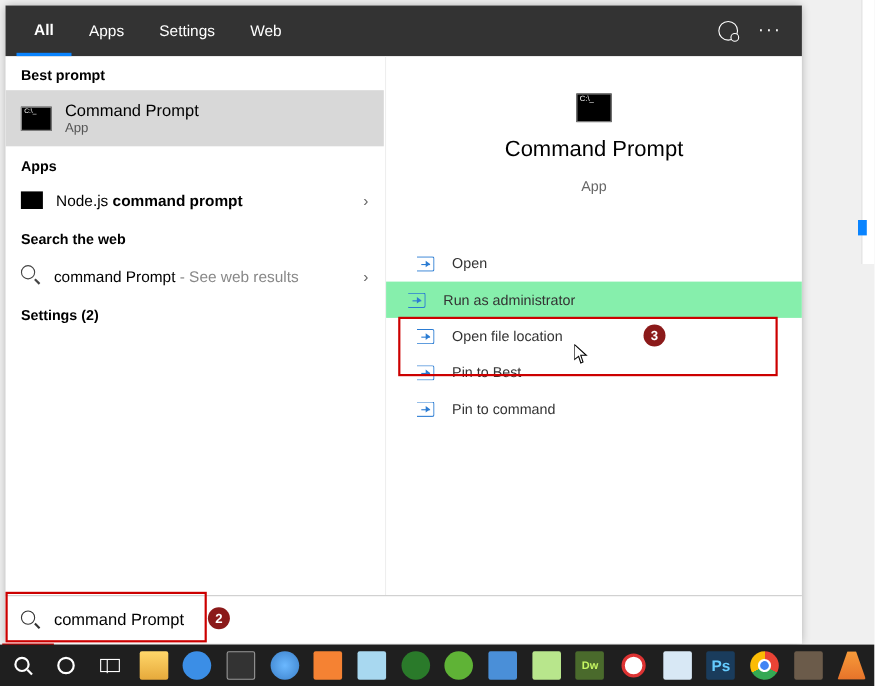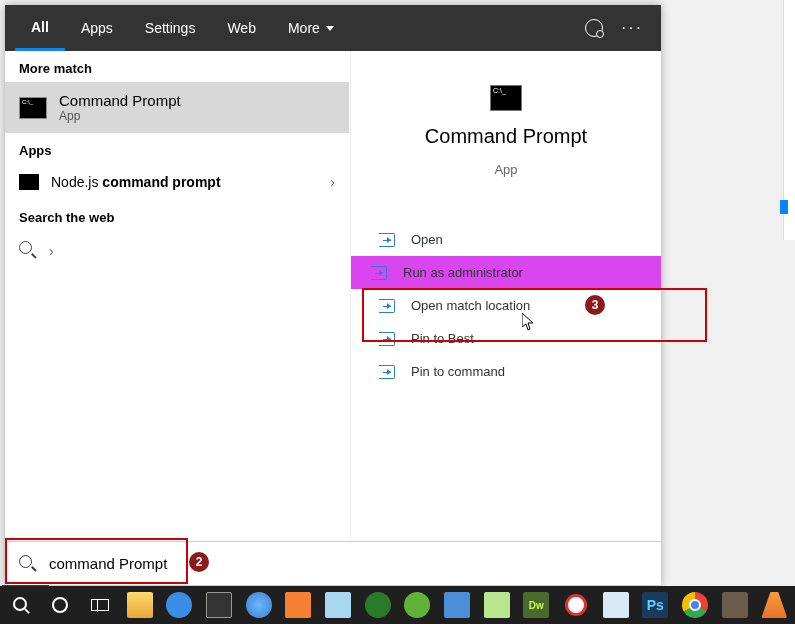--- a/index.html
+++ b/index.html
@@ -1,18 +1,18 @@
 <!DOCTYPE html>
 <html><head>
 <meta charset="utf-8">
 <style>
 * { margin: 0; padding: 0; box-sizing: border-box; font-family: 'Segoe UI', Tahoma, sans-serif; }
 body { width: 795px; height: 624px; background: #f0f0f0; position: relative; overflow: hidden; }
 
-.search-panel { position: absolute; left: 5px; top: 5px; width: 656px; height: 580px; background: #fff; display: flex; flex-direction: column; box-shadow: 0 0 8px rgba(0,0,0,0.3); }
+.search-panel { position: absolute; left: 5px; top: 5px; width: 724px; height: 580px; background: #fff; display: flex; flex-direction: column; box-shadow: 0 0 8px rgba(0,0,0,0.3); }
 
 .top-tabs { background: #333; height: 46px; display: flex; align-items: center; padding: 0 10px; color: #fff; font-size: 14px; }
 .tab { padding: 0 16px; height: 46px; display: flex; align-items: center; cursor: pointer; }
 .tab.active { border-bottom: 3px solid #0a84ff; font-weight: 600; }
 .more-chev { display: inline-block; margin-left: 6px; border-left: 4px solid transparent; border-right: 4px solid transparent; border-top: 5px solid #fff; }
 .top-right { margin-left: auto; display: flex; align-items: center; gap: 18px; padding-right: 8px; }
 .feedback-icon { width: 18px; height: 18px; border: 1.5px solid #fff; border-radius: 50%; position: relative; }
 .feedback-icon::after { content: ''; position: absolute; width: 6px; height: 6px; background: #333; border: 1.5px solid #fff; border-radius: 50%; right: -2px; bottom: -2px; }
 .dots { font-size: 16px; letter-spacing: 2px; }
 
@@ -36,21 +36,21 @@
 
 .right-pane { flex: 1; border-left: 1px solid #eee; display: flex; flex-direction: column; align-items: stretch; padding-top: 34px; }
 .preview-head { display: flex; flex-direction: column; align-items: center; gap: 14px; }
 .big-cmd { width: 32px; height: 26px; background: #000; border: 1px solid #777; position: relative; }
 .big-cmd::before { content: 'C:\\_'; color: #fff; font-size: 7px; position: absolute; top: 1px; left: 2px; }
 .preview-title { font-size: 20px; }
 .preview-sub { font-size: 13px; color: #666; }
 
 .actions { margin-top: 46px; }
 .action-row { display: flex; align-items: center; gap: 16px; padding: 9px 28px; font-size: 13px; color: #333; cursor: pointer; }
-.action-row.highlighted { background: #d946ef; padding-left: 20px; }
+.action-row.highlighted { background: #86efac; padding-left: 20px; }
 .action-icon { width: 16px; height: 14px; border: 1px solid #2b7cd3; border-left: none; border-radius: 0 2px 2px 0; position: relative; flex-shrink: 0; }
 .action-icon::before { content: ''; position: absolute; width: 8px; height: 1px; background: #2b7cd3; right: 3px; top: 6px; }
 .action-icon::after { content: ''; position: absolute; border-top: 3px solid transparent; border-bottom: 3px solid transparent; border-left: 4px solid #2b7cd3; right: 3px; top: 3px; }
 
 .red-box { position: absolute; border: 2px solid #c00; pointer-events: none; }
 .badge { position: absolute; width: 20px; height: 20px; border-radius: 50%; background: #8b1a1a; color: #fff; font-size: 12px; display: flex; align-items: center; justify-content: center; font-weight: 600; }
 
 .cursor { position: absolute; left: 522px; top: 313px; width: 14px; height: 18px; pointer-events: none; }
 .cursor svg { display: block; }
 
@@ -96,74 +96,72 @@
 <div class="bg-snip"></div>
 <div class="bg-blue"></div>
 
 <div class="search-panel">
 
   <div class="top-tabs">
     <div class="tab active">All</div>
     <div class="tab">Apps</div>
     <div class="tab">Settings</div>
     <div class="tab">Web</div>
-    <div class="tab">
-        <span>More</span>
-        <span class="more-chev"></span>
-      </div>
     <div class="top-right">
       <div class="feedback-icon"></div>
       <div class="dots">···</div>
     </div>
   </div>
 
   <div class="body-row">
     <div class="left-pane">
-      <div class="section-hdr">More match</div>
+      <div class="section-hdr">Best prompt</div>
       <div class="best-match-item">
         <div class="cmd-icon"></div>
         <div>
           <div class="bm-title">Command Prompt</div>
           <div class="bm-sub">App</div>
         </div>
       </div>
 
       <div class="section-hdr">Apps</div>
       <div class="list-row">
         <div class="mini-cmd"></div>
         <div class="row-text"><span>Node.js </span><b>command prompt</b></div>
         <div class="chev">›</div>
       </div>
 
       <div class="section-hdr">Search the web</div>
       <div class="list-row">
         <div class="search-glyph"></div>
+        <div class="row-text"><span>command Prompt</span><span style="color:#888"> - See web results</span></div>
         <div class="chev">›</div>
       </div>
 
+      <div class="section-hdr">Settings (2)</div>
     </div>
 
     <div class="right-pane">
       <div class="preview-head">
         <div class="big-cmd"></div>
         <div class="preview-title">Command Prompt</div>
         <div class="preview-sub">App</div>
       </div>
       <div class="actions">
         <div class="action-row">
           <div class="action-icon"></div>
           <span>Open</span>
         </div>
         <div class="action-row highlighted">
           <div class="action-icon"></div>
           <span>Run as administrator</span>
         </div>
         <div class="action-row">
           <div class="action-icon"></div>
-          <span>Open match location</span>
+          <span>Open file location</span>
         </div>
         <div class="action-row">
           <div class="action-icon"></div>
           <span>Pin to Best</span>
         </div>
         <div class="action-row">
           <div class="action-icon"></div>
           <span>Pin to command</span>
         </div>
       </div>

